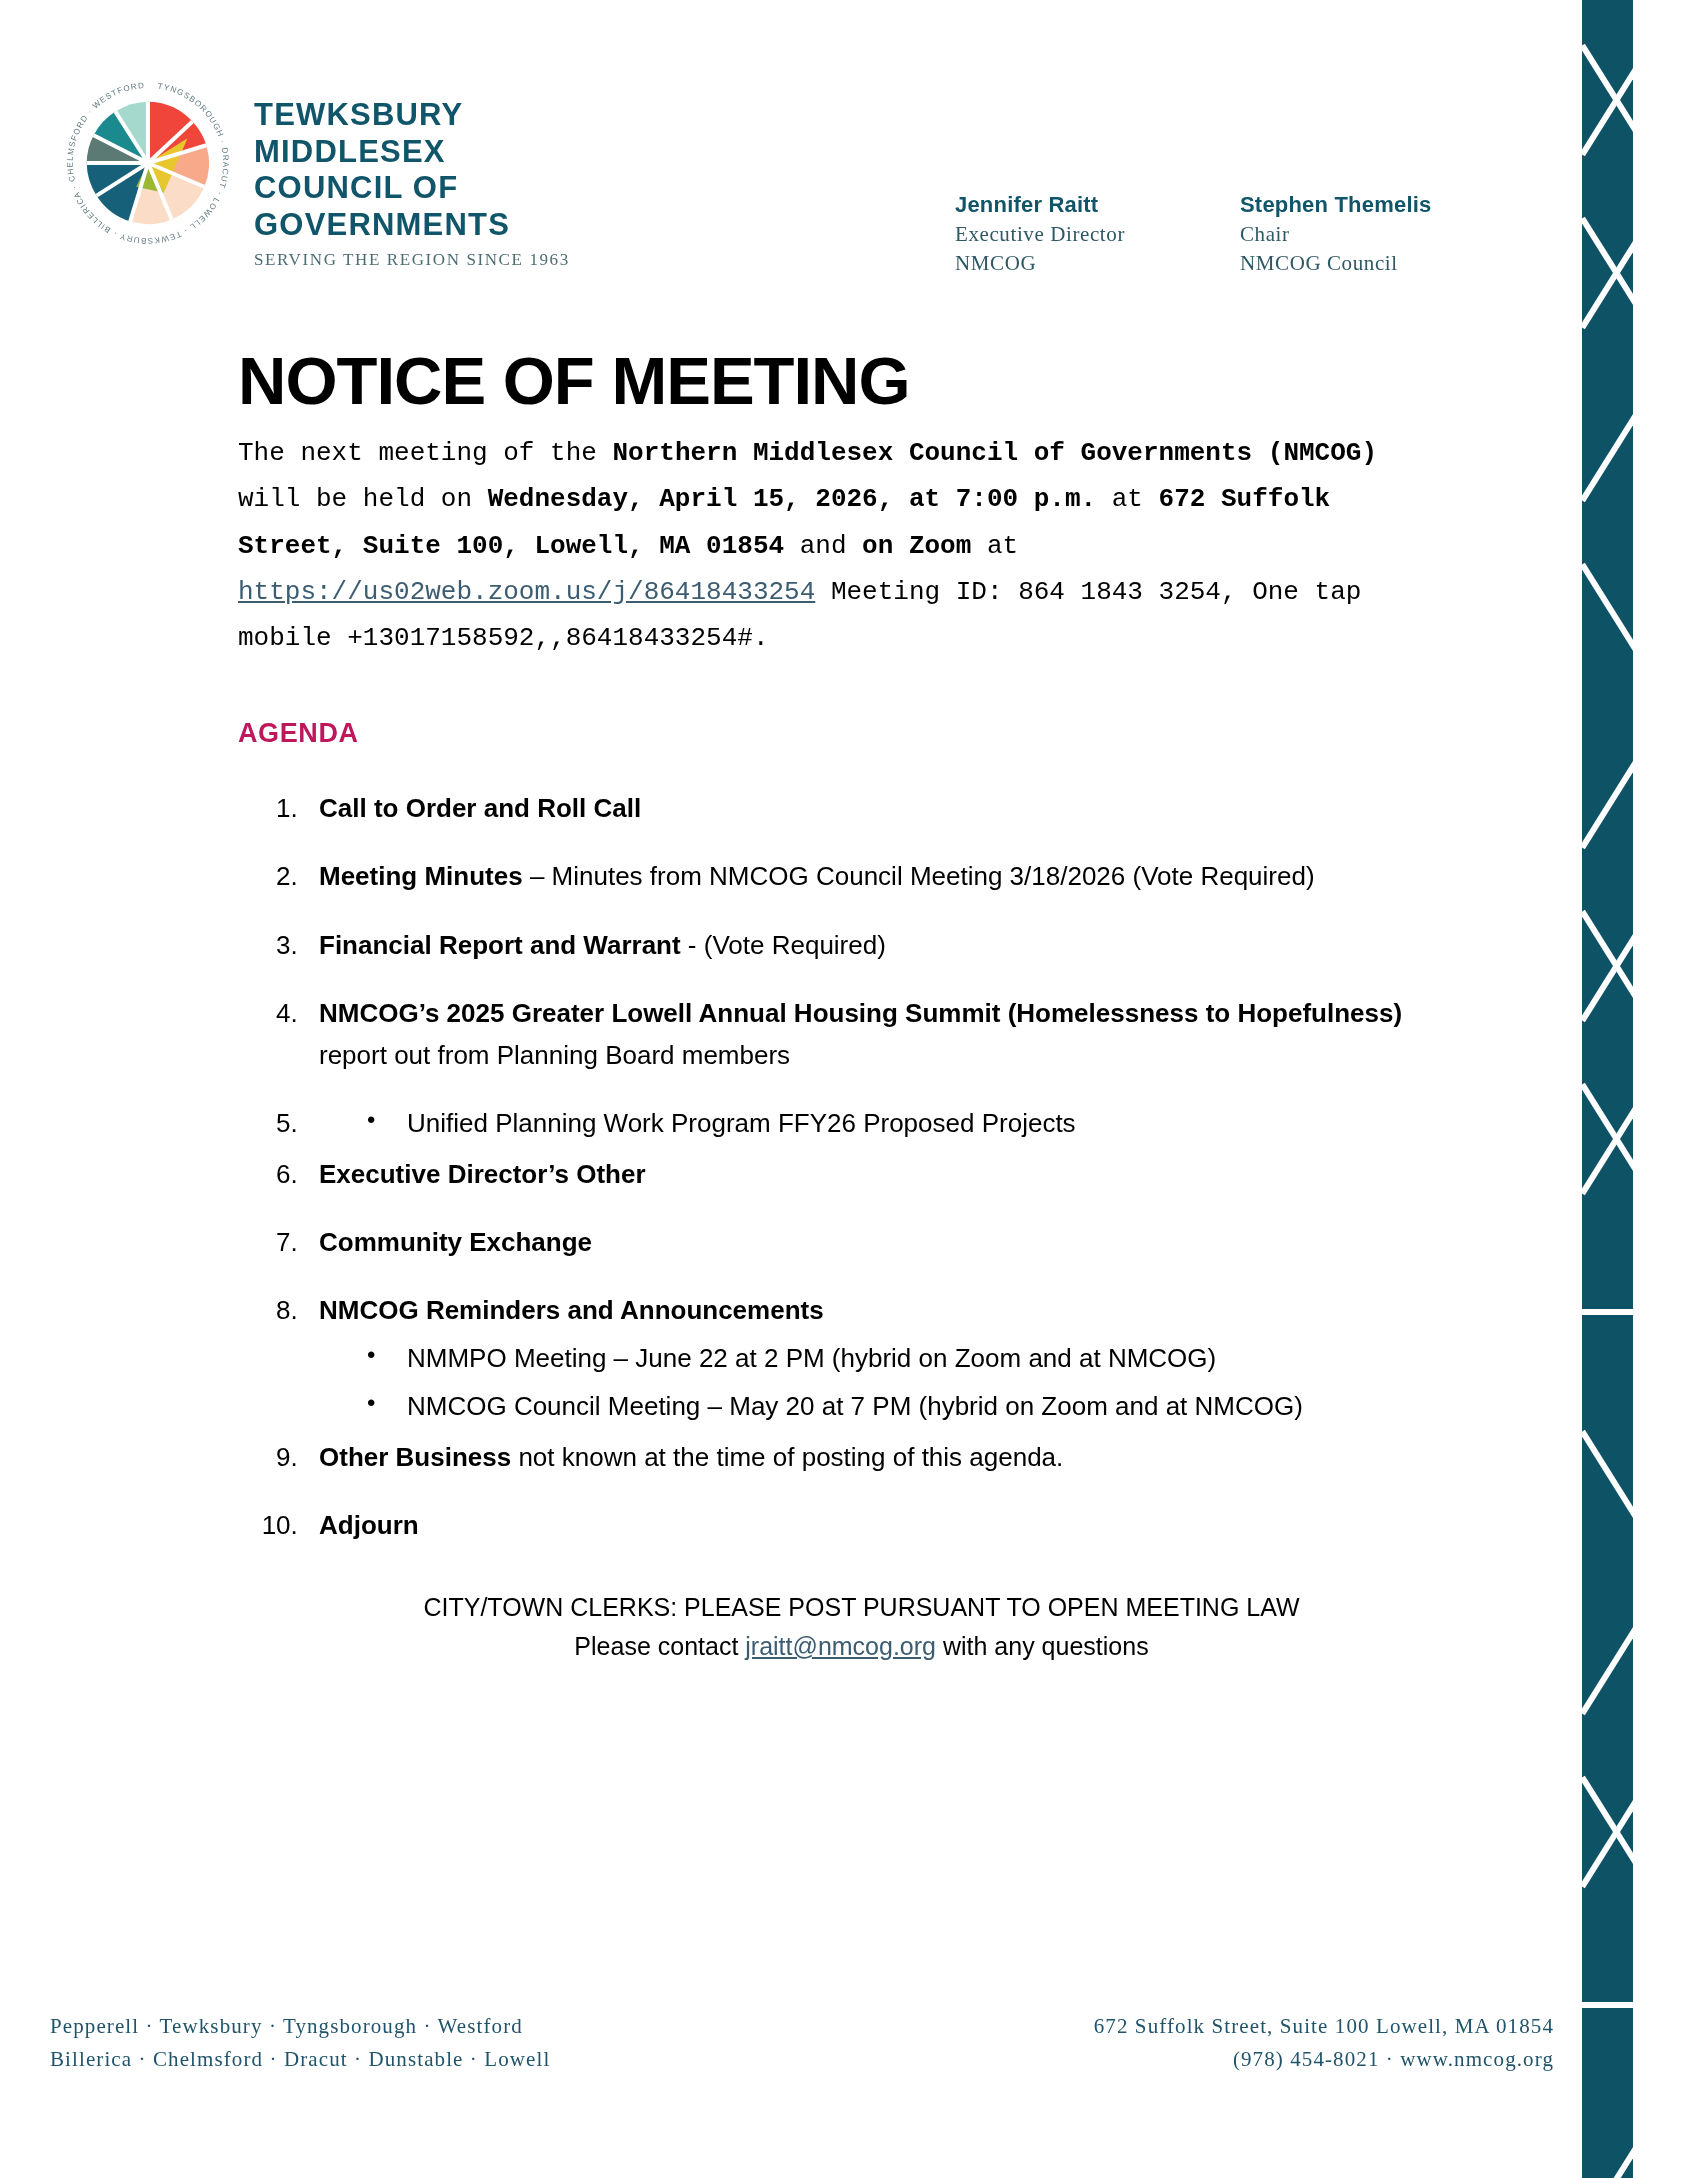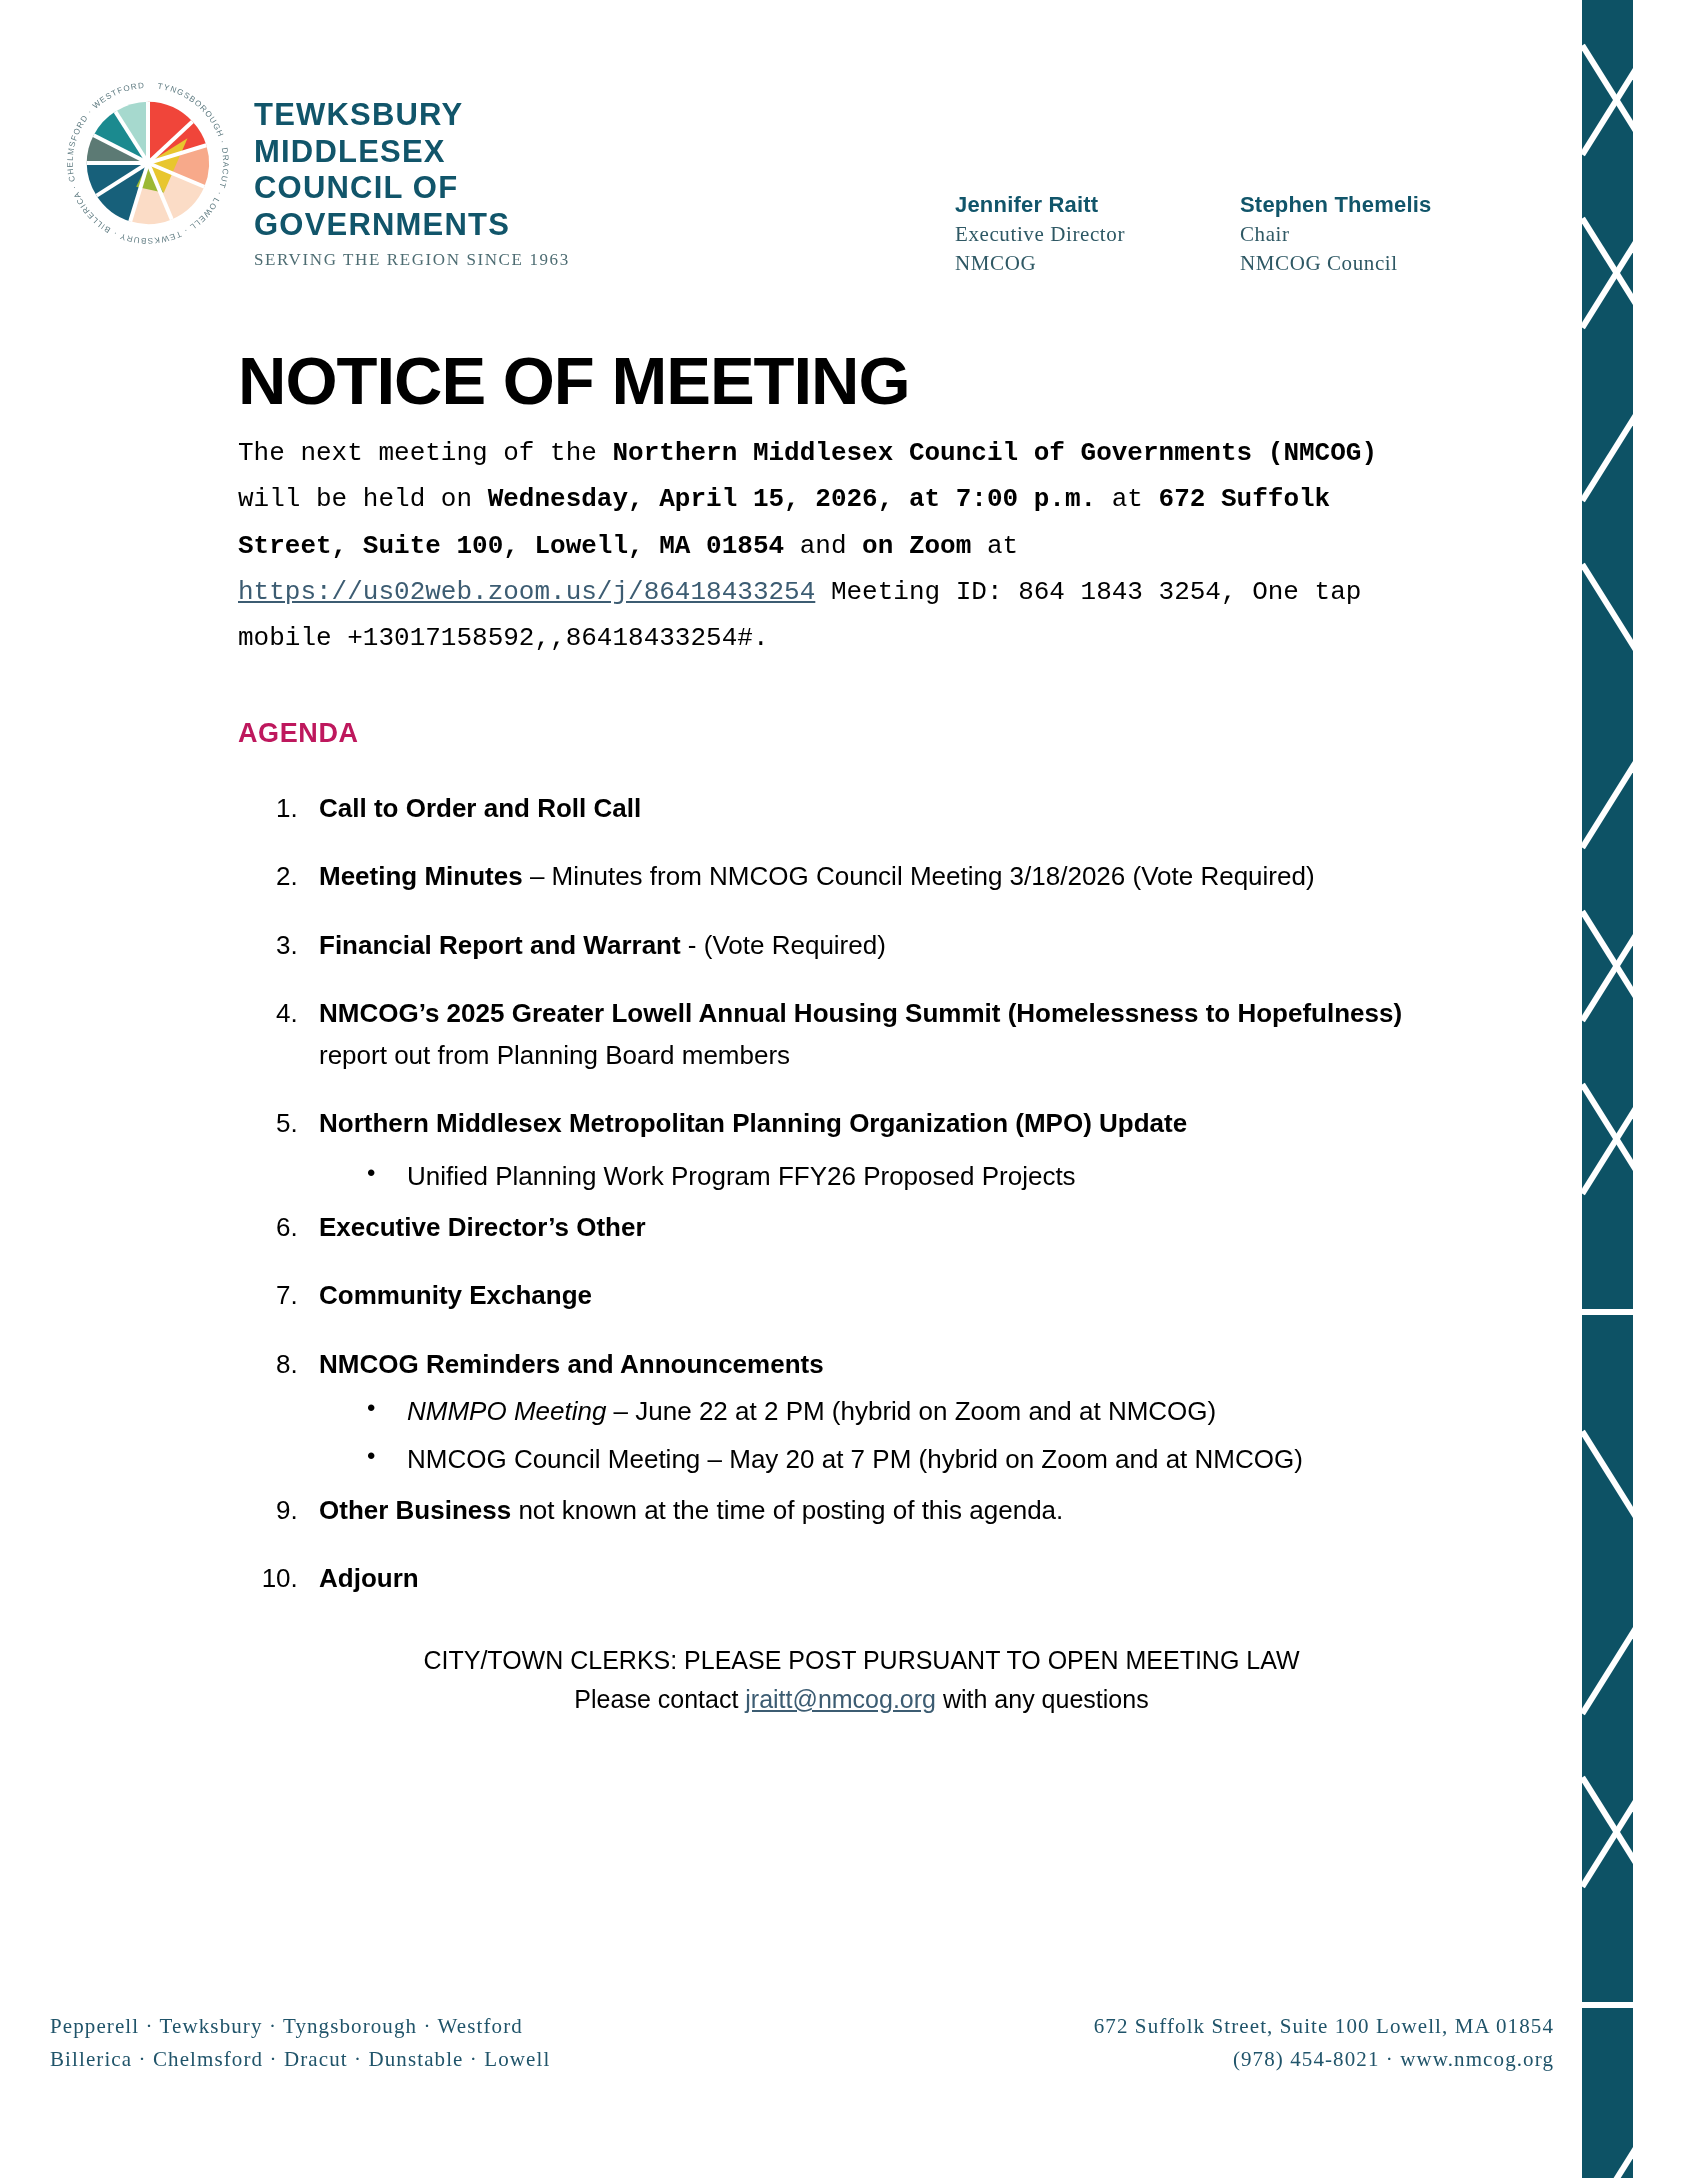--- a/index.html
+++ b/index.html
@@ -161,21 +161,21 @@
     font-size: 26px;
     line-height: 1.55;
   }
   ul.sub li:before {
     content: "\2022";
     position: absolute;
     left: 8px;
     top: -2px;
     font-size: 24px;
   }
-  .ital { font-style: italic; }
+  .ital { }
 
   .closing {
     margin-top: 42px;
     text-align: center;
     font-size: 25px;
     line-height: 1.55;
     color: #000;
     padding-left: 59px;
   }
 
@@ -308,21 +308,21 @@
 
     <li>
       <b>Financial Report and Warrant</b><span> - (Vote Required)</span>
     </li>
 
     <li>
       <b>NMCOG’s 2025 Greater Lowell Annual Housing Summit (Homelessness to Hopefulness)</b><span> report out from Planning Board members</span>
     </li>
 
     <li class="tight">
-      <b>Northern Middlesex Metropolitan Planning Organization (MPO) Update</b><span></span>
+      <span></span>
       <ul class="sub">
         <li><span>Unified Planning Work Program FFY26 Proposed Projects</span></li>
       </ul>
     </li>
 
     <li>
       <b>Executive Director’s Other</b><span></span>
     </li>
 
     <li>

